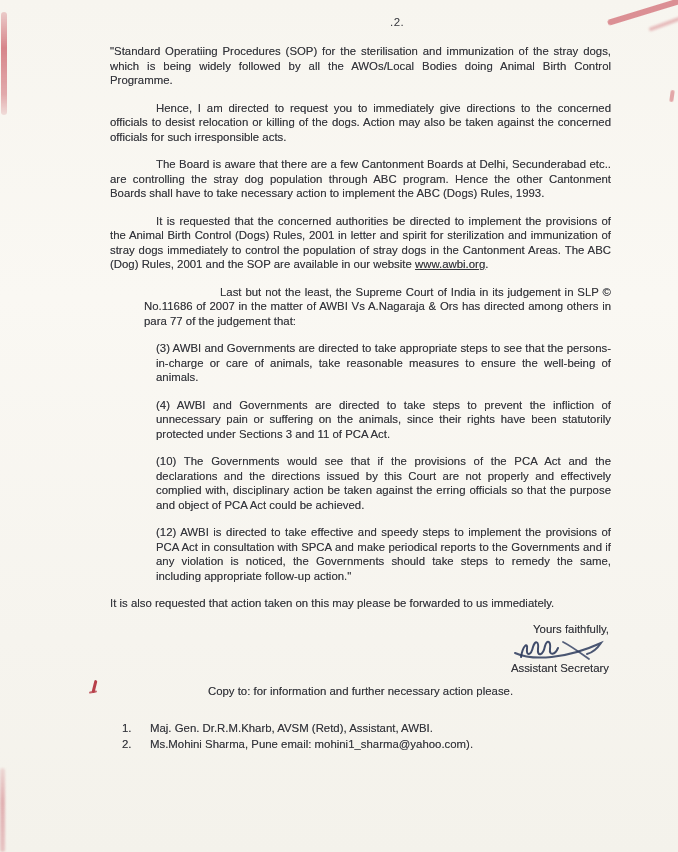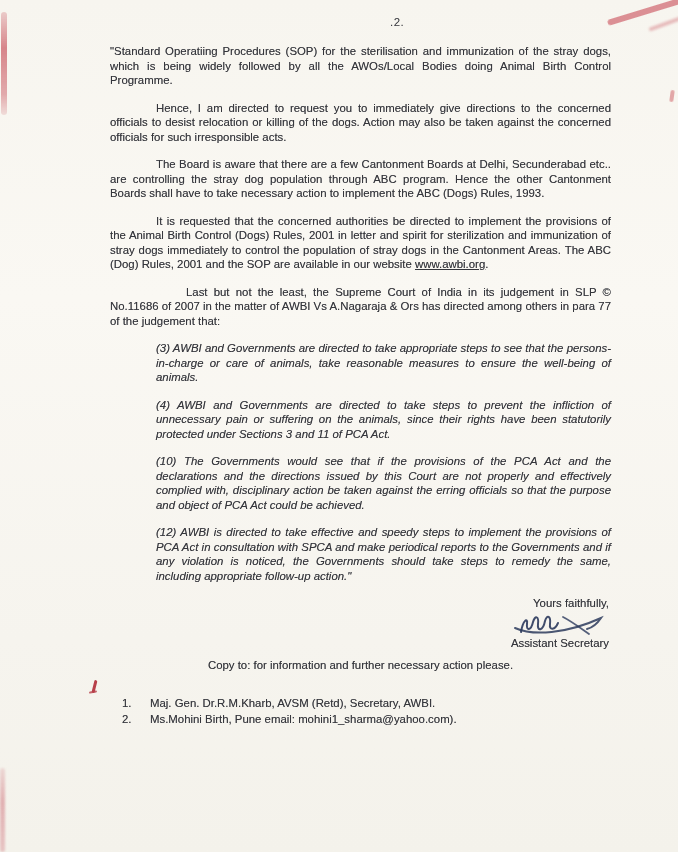--- a/index.html
+++ b/index.html
@@ -28,23 +28,22 @@
     left: 110px;
     top: 44px;
     width: 501px;
     font-size: 11.4px;
     line-height: 14.5px;
     text-align: justify;
     text-shadow: 0 0 0.5px rgba(52, 54, 62, 0.55);
   }
   .para { margin-bottom: 13px; }
   .indent { text-indent: 46px; }
-  .indent-big { text-indent: 76px; }
+  .indent-big { text-indent: 76px; margin-left: 34px; }
   .quote {
-    font-style: italic;
     margin-left: 46px;
     margin-bottom: 13px;
   }
   .link { color: inherit; text-decoration: underline; cursor: pointer; }
   .closing { text-align: left; margin-top: 1px; margin-bottom: 11px; }
   .sig-block { text-align: right; padding-right: 2px; margin-top: 10px; margin-bottom: 6px; }
   .sig-svg { display: block; margin: -3px 2px -6px auto; }
   .copy-to { text-align: center; margin-top: 8px; }
   .cc-list { margin-top: 22px; text-align: left; }
   .cc-item { display: flex; line-height: 16px; }
@@ -114,41 +113,42 @@
     <p class="para indent-big">Last but not the least, the Supreme Court of India in its judgement in SLP © No.11686 of 2007 in the matter of AWBI Vs A.Nagaraja &amp; Ors has directed among others in para 77 of the judgement that:</p>
 
     <p class="quote">(3) AWBI and Governments are directed to take appropriate steps to see that the persons-in-charge or care of animals, take reasonable measures to ensure the well-being of animals.</p>
 
     <p class="quote">(4) AWBI and Governments are directed to take steps to prevent the infliction of unnecessary pain or suffering on the animals, since their rights have been statutorily protected under Sections 3 and 11 of PCA Act.</p>
 
     <p class="quote">(10) The Governments would see that if the provisions of the PCA Act and the declarations and the directions issued by this Court are not properly and effectively complied with, disciplinary action be taken against the erring officials so that the purpose and object of PCA Act could be achieved.</p>
 
     <p class="quote">(12) AWBI is directed to take effective and speedy steps to implement the provisions of PCA Act in consultation with SPCA and make periodical reports to the Governments and if any violation is noticed, the Governments should take steps to remedy the same, including appropriate follow-up action."</p>
 
+    <p class="para closing">It is also requested that action taken on this may please be forwarded to us immediately.</p>
 
     <div class="sig-block">
       <div>Yours faithfully,</div>
       <svg class="sig-svg" width="96" height="34" viewBox="0 0 96 34" fill="none">
         <path d="M10 24 C12 12 17 9 16 16 C15 23 20 23 22 14 C24 7 28 8 27 16 C26 24 32 23 34 13 C36 6 40 8 39 16 C38 23 44 22 47 15" stroke="#2c3a5c" stroke-width="2" stroke-linecap="round" fill="none" opacity="0.9"></path>
         <path d="M4 20 C22 28 55 26 90 10 C86 16 80 20 76 21" stroke="#2c3a5c" stroke-width="2" stroke-linecap="round" fill="none" opacity="0.85"></path>
         <path d="M52 9 C60 13 68 19 78 26" stroke="#2c3a5c" stroke-width="1.8" stroke-linecap="round" fill="none" opacity="0.8"></path>
       </svg>
       <div>Assistant Secretary</div>
     </div>
 
     <p class="copy-to">Copy to: for information and further necessary action please.</p>
 
     <div class="cc-list">
       <div class="cc-item">
         <span class="cc-num">1.</span>
-        <span class="cc-text">Maj. Gen. Dr.R.M.Kharb, AVSM (Retd), Secretary, AWBI.</span>
+        <span class="cc-text">Maj. Gen. Dr.R.M.Kharb, AVSM (Retd), Assistant, AWBI.</span>
       </div>
       <div class="cc-item">
         <span class="cc-num">2.</span>
-        <span class="cc-text">Ms.Mohini Birth, Pune email: mohini1_sharma@yahoo.com).</span>
+        <span class="cc-text">Ms.Mohini Sharma, Pune email: mohini1_sharma@yahoo.com).</span>
       </div>
     </div>
 
   </div>
 
   <div class="mark mark-left-top"></div>
   <div class="mark mark-top-right-1"></div>
   <div class="mark mark-top-right-2"></div>
   <div class="mark mark-right-edge"></div>
   <div class="mark mark-pen-1"></div>

